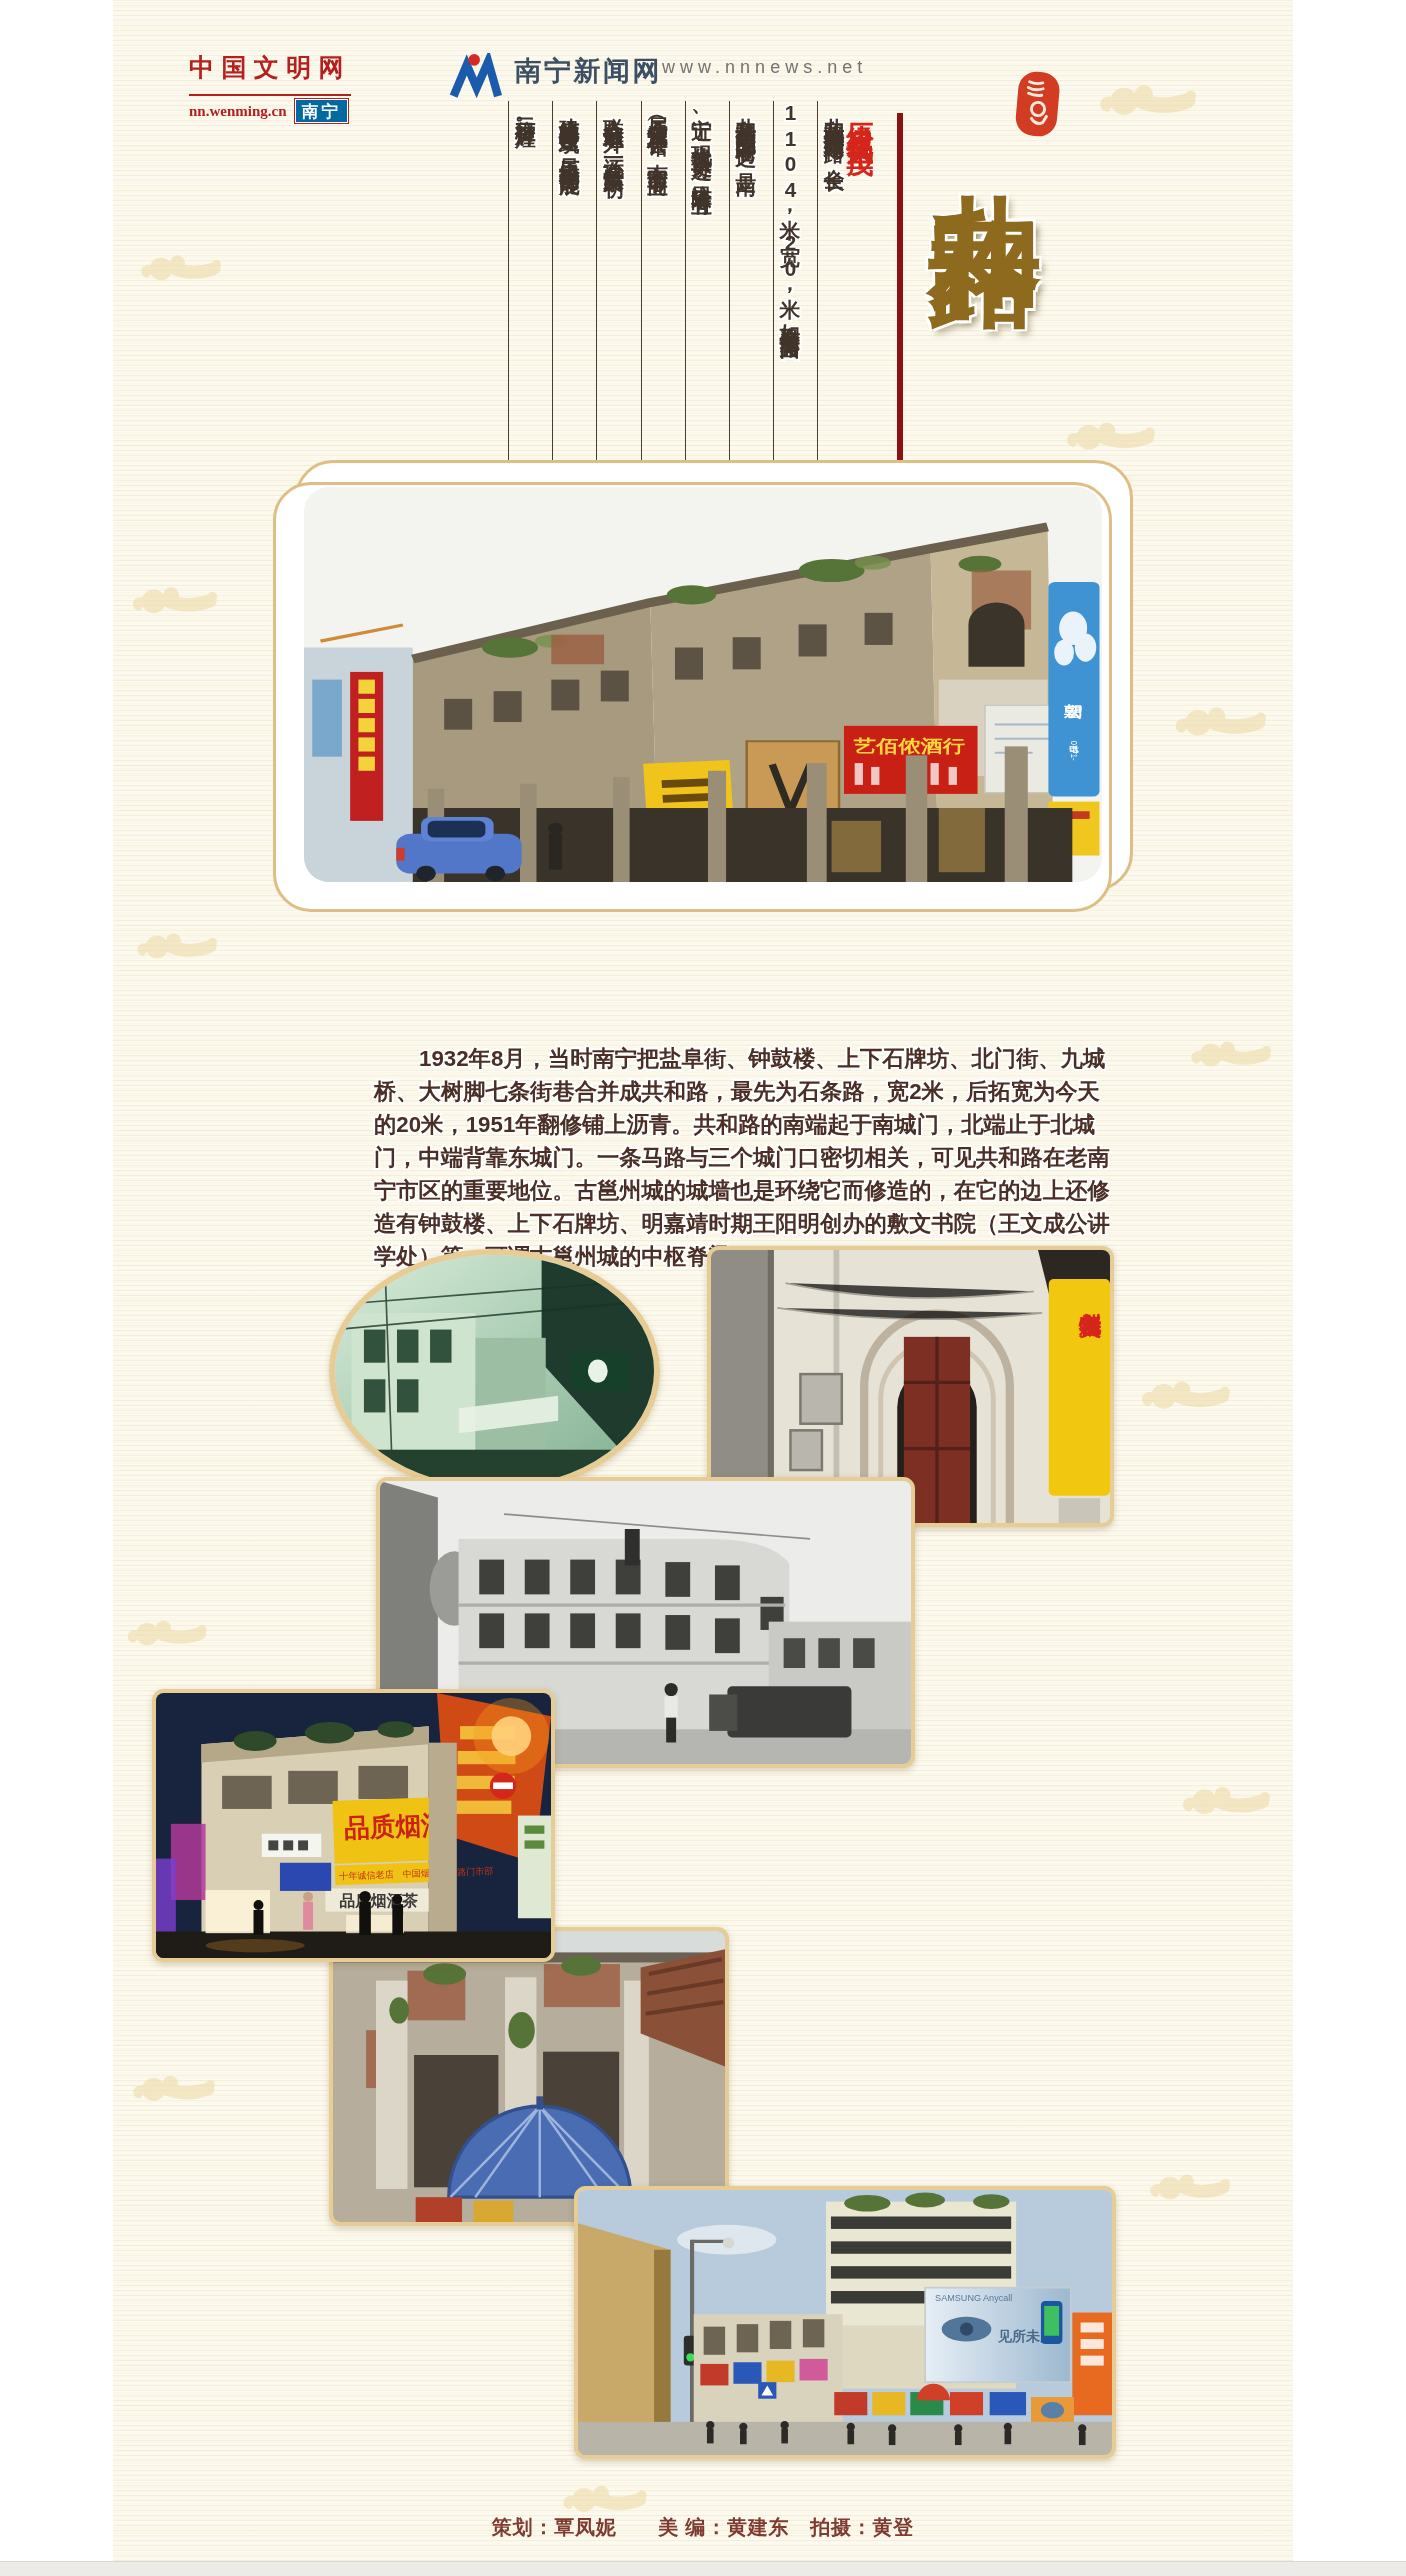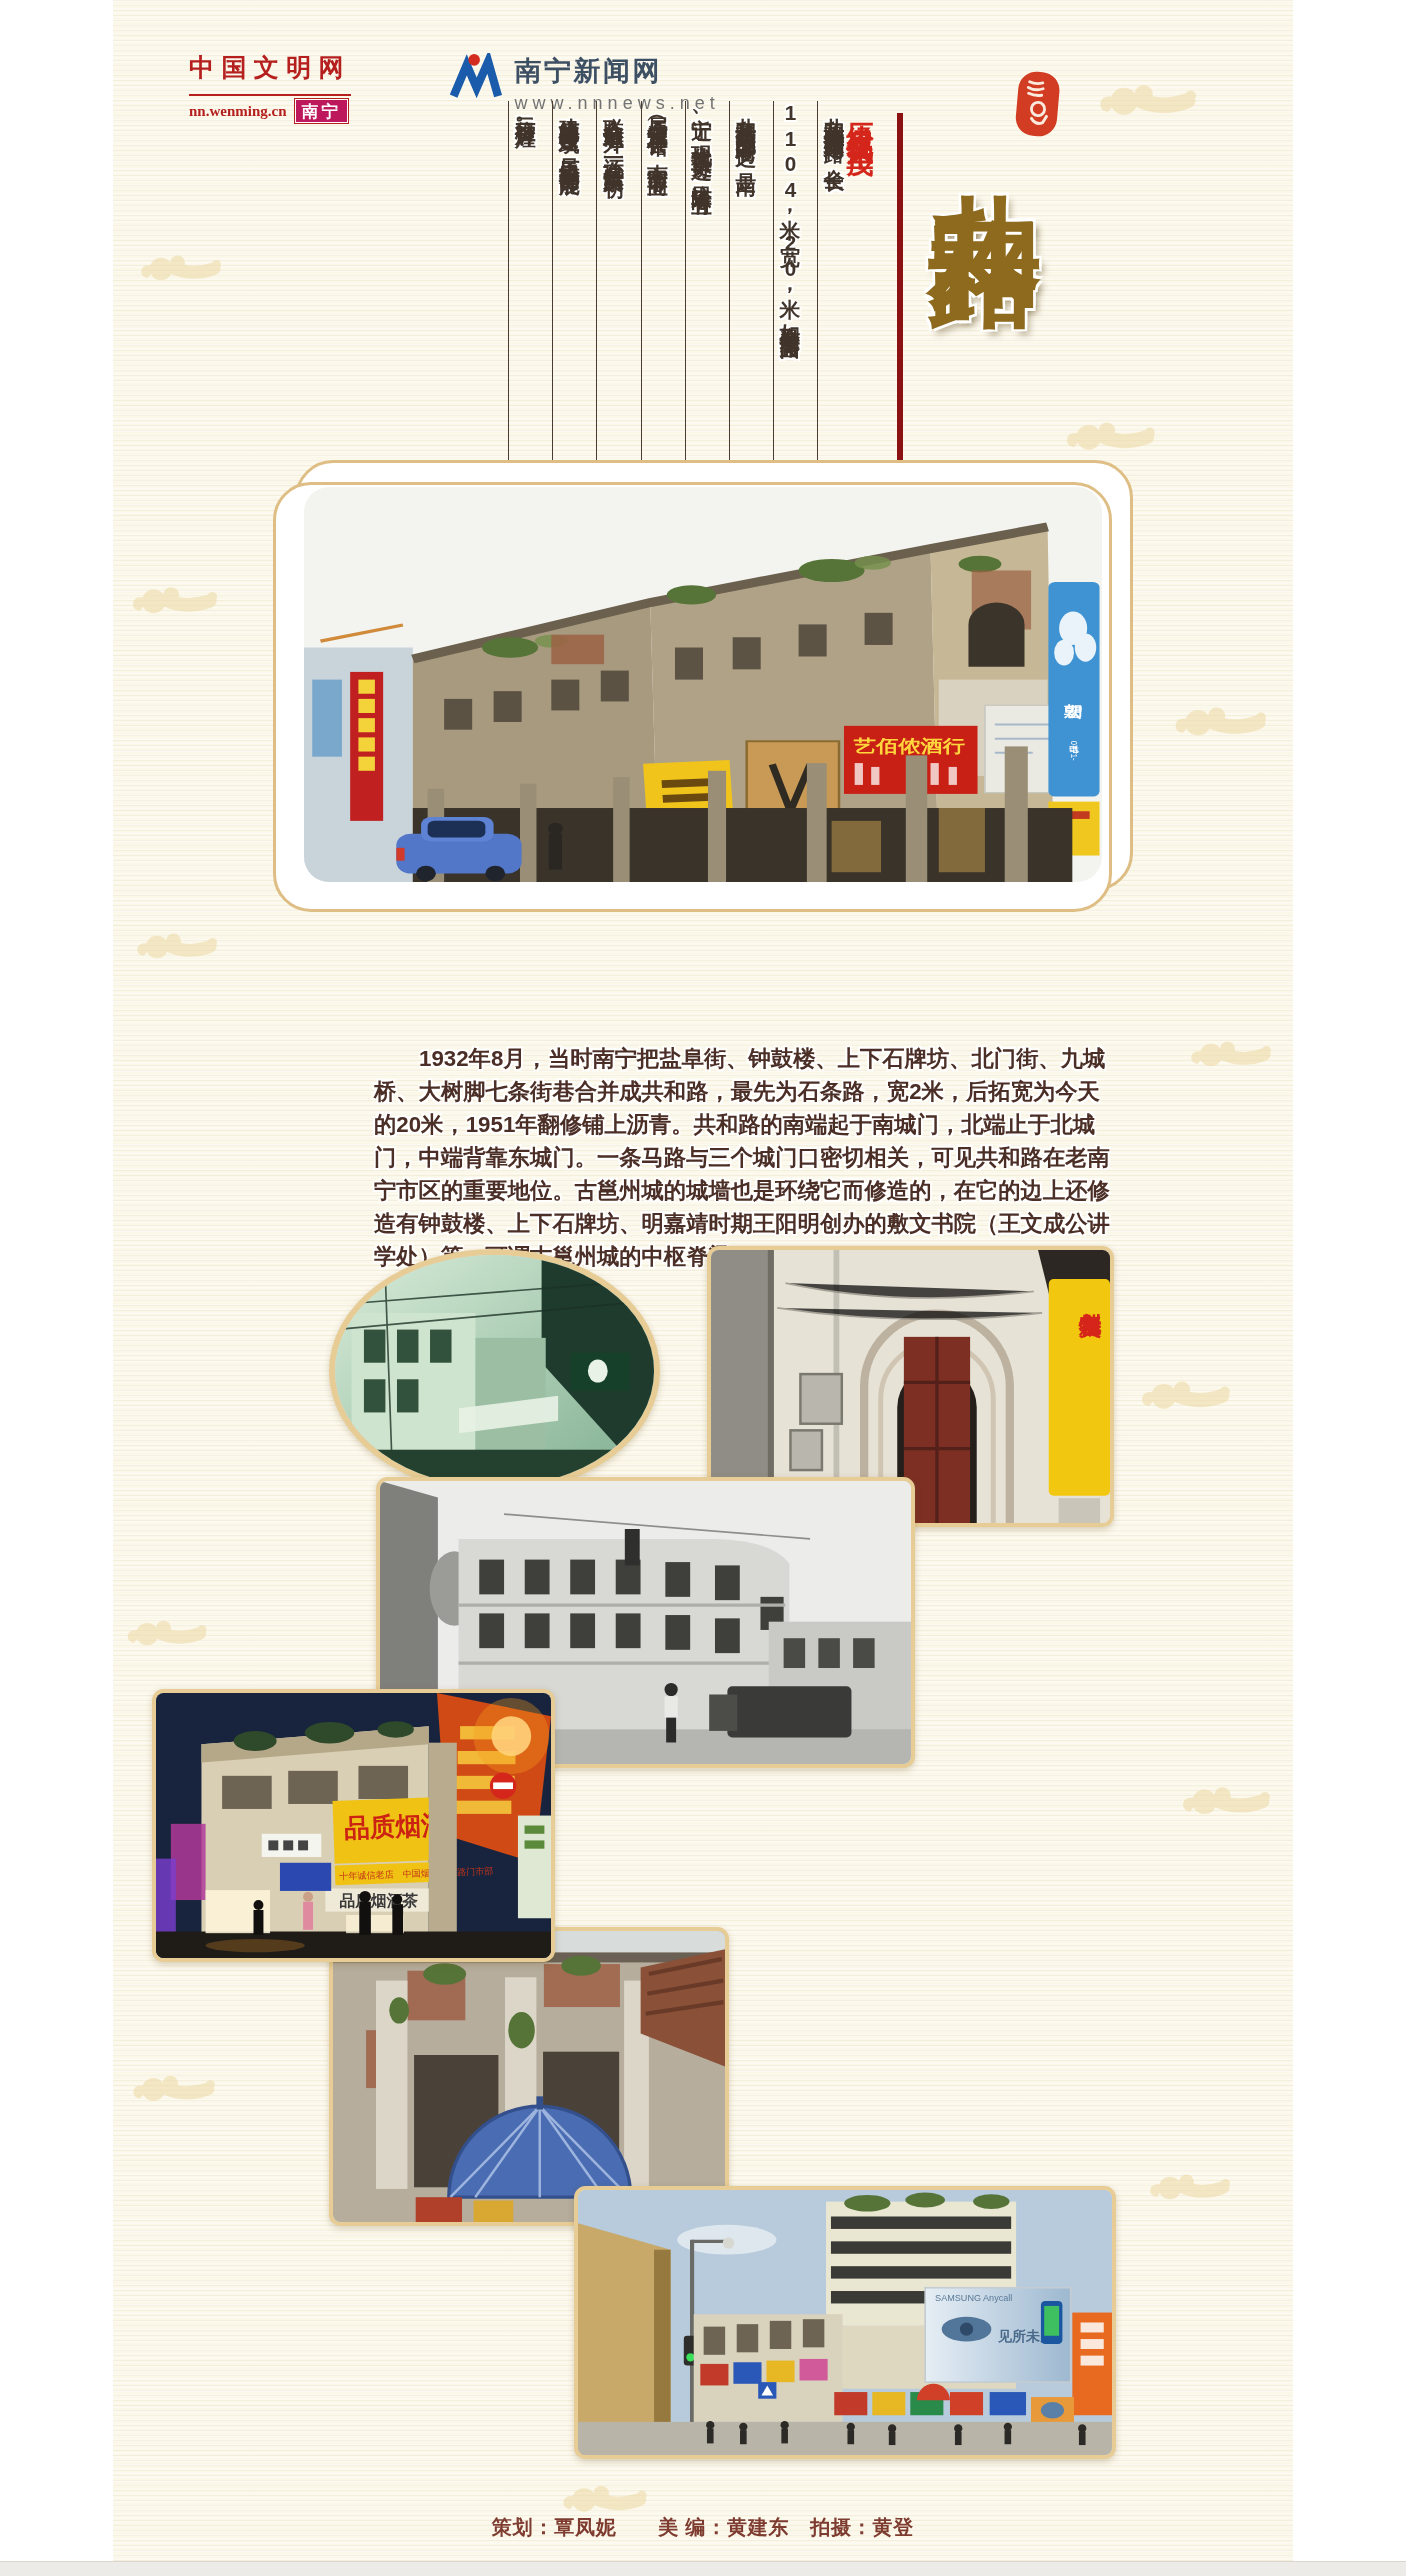--- a/index.html
+++ b/index.html
@@ -13,24 +13,24 @@
          overflow:hidden;}
   .cloud{position:absolute;opacity:.55;pointer-events:none;}
   .bottom-strip{position:absolute;left:0;top:2561px;width:1406px;height:15px;background:#ecebe7;border-top:0.8px solid #d9d7d1;}
 
   
   .logo-wenming{position:absolute;left:189px;top:51px;}
   .lw-title{font-size:25px;font-weight:bold;color:#b5201f;letter-spacing:7.4px;
             border-bottom:2.5px solid #b5201f;padding-bottom:10px;font-family:"Liberation Serif","DejaVu Serif",serif;}
   .lw-row{margin-top:3.3px;display:flex;align-items:center;gap:8.3px;}
   .lw-domain{font-size:15px;font-weight:bold;color:#b5201f;font-family:"Liberation Serif","DejaVu Serif",serif;text-align:center;}
-  .lw-badge{background:#be185d;color:#fff;font-size:16.5px;font-weight:bold;line-height:1;
+  .lw-badge{background:#0369a1;color:#fff;font-size:16.5px;font-weight:bold;line-height:1;
             padding:2.5px 5.8px;border:0.8px solid #fff;outline:1.7px solid #b5201f;letter-spacing:3.3px;}
   .logo-nnnews{position:absolute;left:447px;top:53px;display:flex;align-items:flex-start;gap:11.6px;}
-  .nn-textcol{display:flex;flex-direction:column;}
+  .nn-textcol{display:flex;flex-direction:row;}
   .nn-title{font-size:27px;font-weight:bold;color:#3d4f63;letter-spacing:2.5px;}
   .nn-url{font-size:18px;color:#737373;letter-spacing:5px;margin-top:4.1px;}
 
   
   .seal{position:absolute;left:1016px;top:71px;transform:rotate(5deg);}
   .big-title{position:absolute;left:910px;top:101px;height:389px;writing-mode:vertical-rl;
              font-family:"DejaVu Serif","Liberation Serif",serif;font-weight:bold;font-size:114px;
              letter-spacing:13.2px;color:#8d6a1d;
              text-shadow:-2.5px -2.5px 0 #fff,2.5px -2.5px 0 #fff,-2.5px 2.5px 0 #fff,2.5px 2.5px 0 #fff,5px 5.8px 6.6px rgba(90,70,20,.35);}
   .red-rule{position:absolute;left:897px;top:113px;width:5.8px;height:356px;background:#8c1113;}

